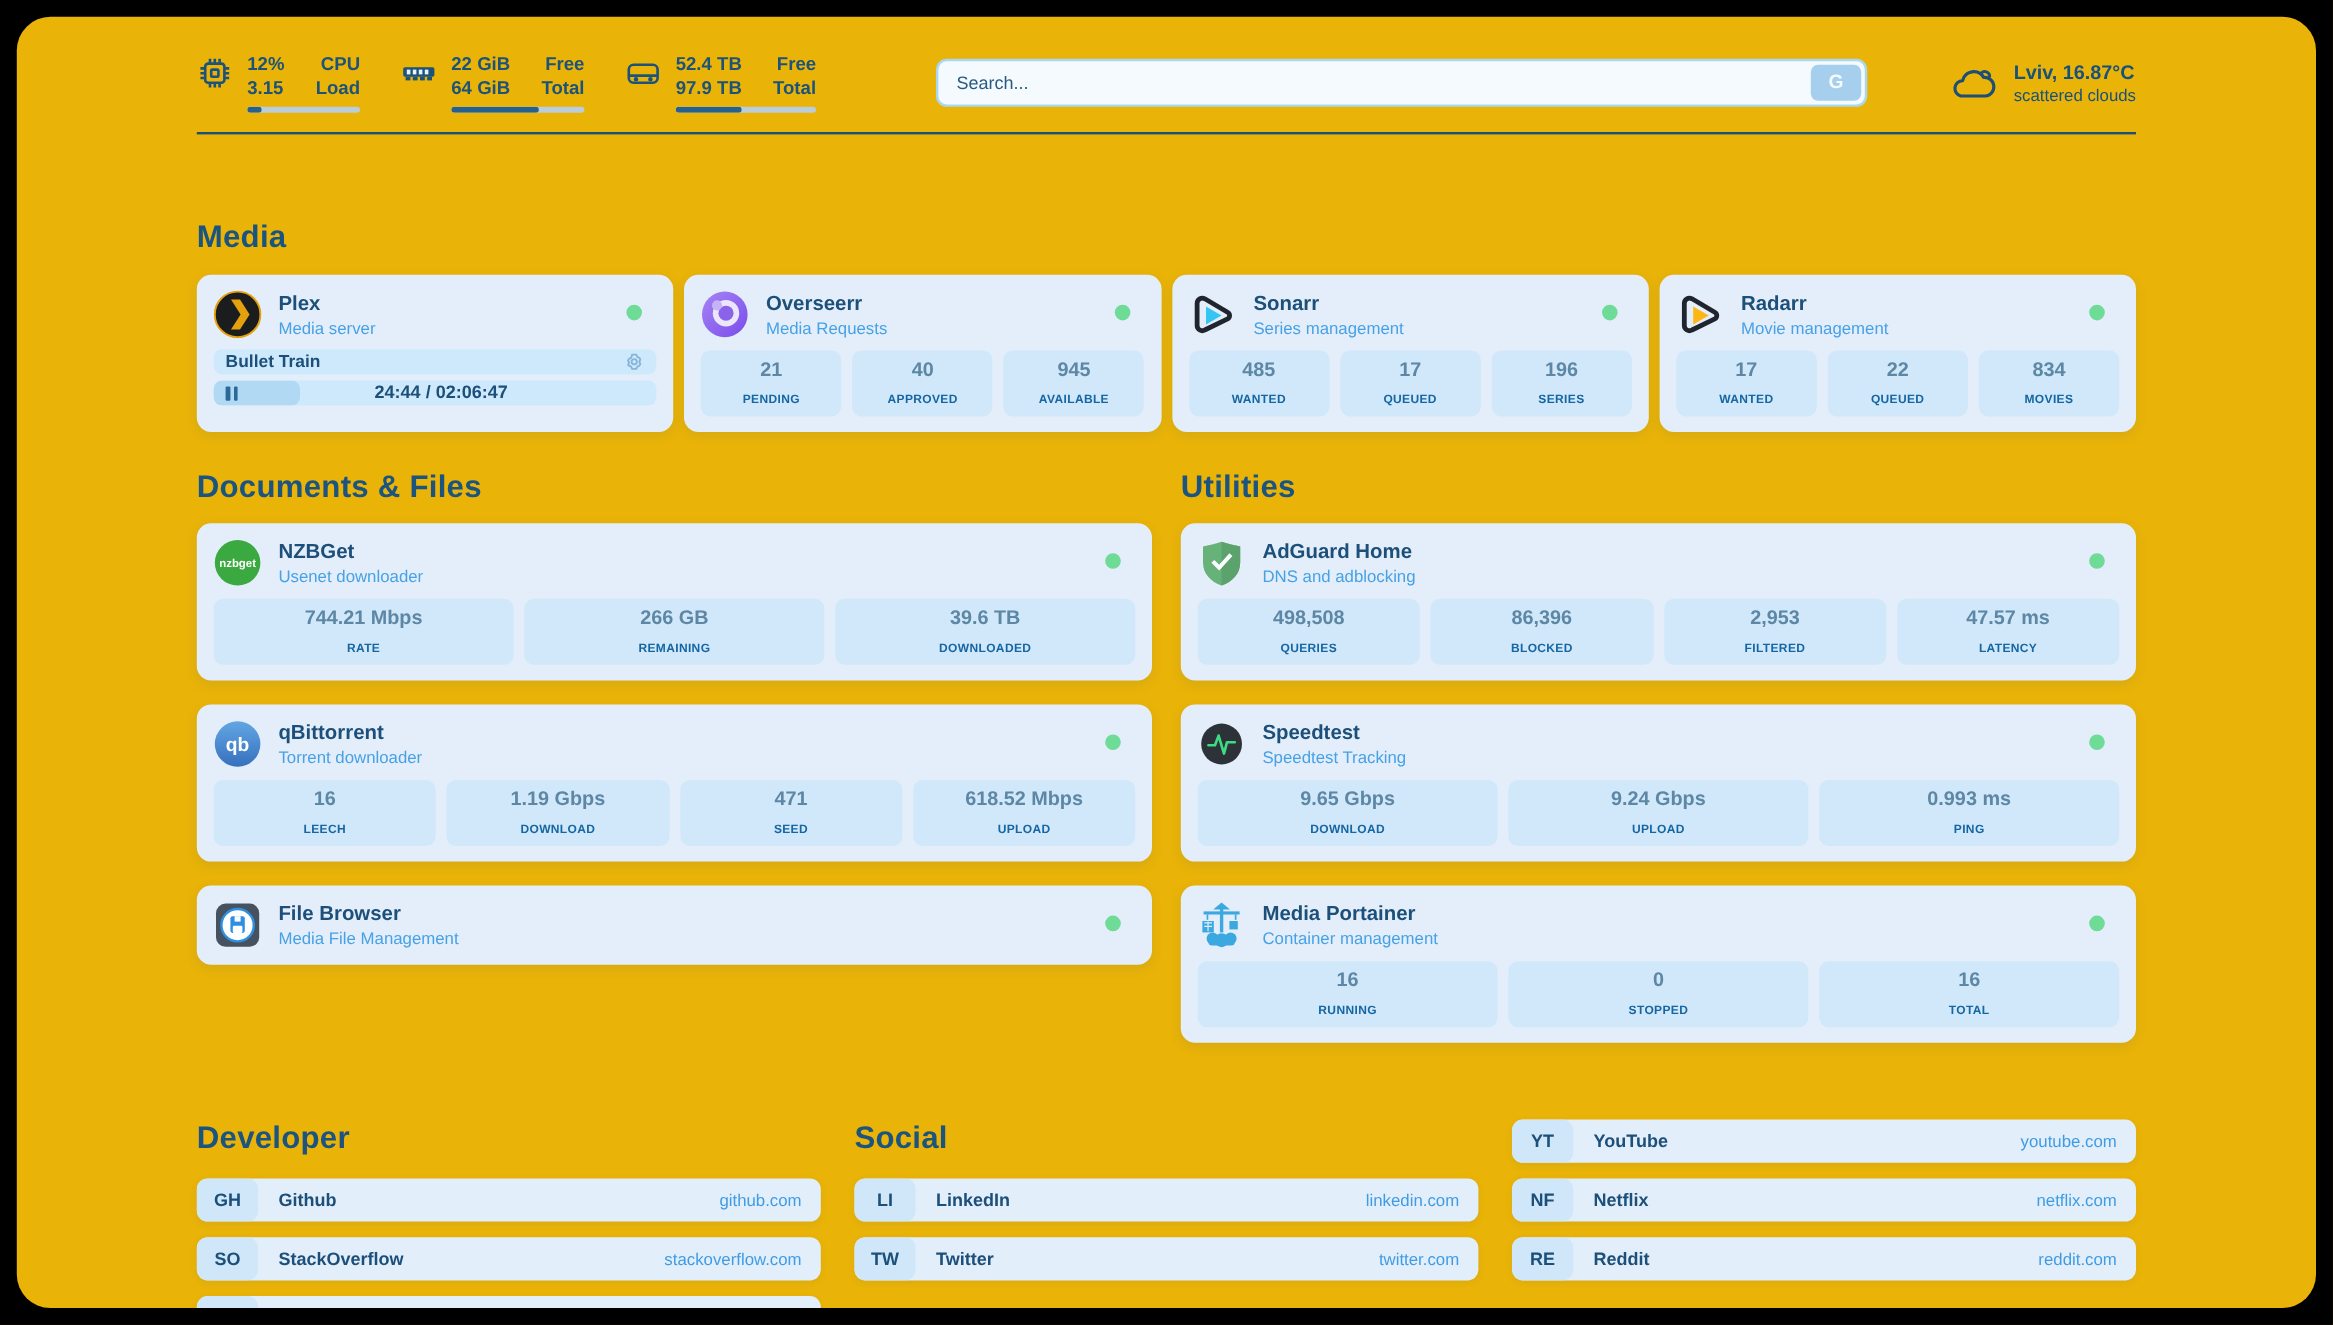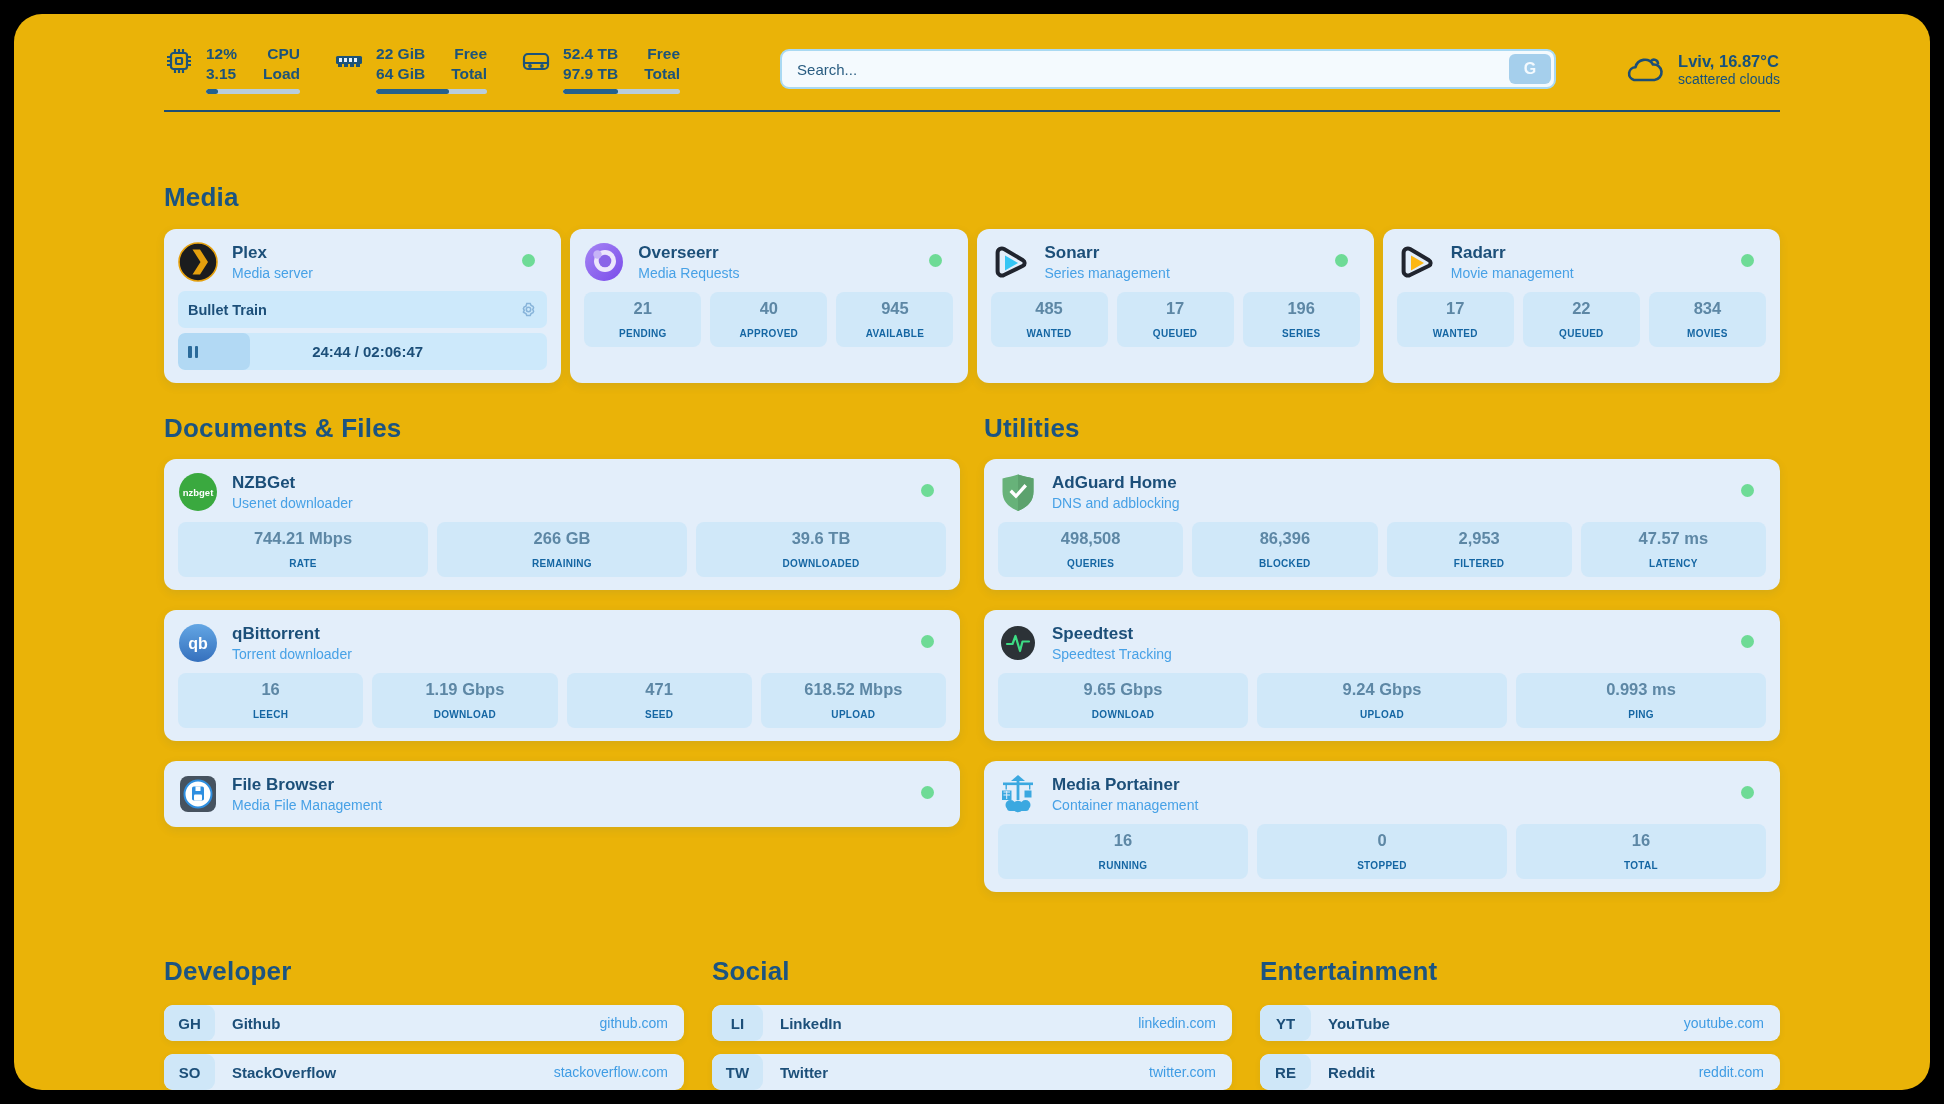--- a/index.html
+++ b/index.html
@@ -49,21 +49,21 @@
 
   .tiles { display:flex; gap:9px; margin-top:10px; }
   .tile { flex:1; background:#d0e8f9; border-radius:8px; text-align:center; padding:7px 4px 8px; }
   .tile-value { font-size:16.5px; color:#5d87a5; font-weight:600; }
   .tile-label { font-size:10px; color:#1566a3; font-weight:800; letter-spacing:.3px; margin-top:10px; }
 
   .media-grid { display:grid; grid-template-columns:repeat(4,1fr); gap:9px; }
 
   
   .np { display:flex; flex-direction:column; gap:5px; margin-top:9px; }
-  .np-row { background:#cde9fb; border-radius:7px; height:37px; display:flex; align-items:center;
+  .np-row { background:#cde9fb; border-radius:7px; height:21px; display:flex; align-items:center;
             padding:0 10px; position:relative; overflow:hidden; }
   .np-title { font-size:14.5px; font-weight:600; color:#1c4f79; flex:1; z-index:1; }
   .np-gear { width:17px; height:17px; z-index:1; cursor:pointer; }
   .np-fill { position:absolute; left:0; top:0; bottom:0; background:#b2d9f4; border-radius:7px; }
   .pause { display:flex; gap:3px; z-index:1; cursor:pointer; }
   .pause i { display:block; width:3.5px; height:12px; background:#2a6a9a; border-radius:1px; }
   .np-time { flex:1; text-align:center; font-size:15px; font-weight:700; color:#1c4f79; z-index:1; }
 
   .two-col { display:grid; grid-template-columns:1fr 1fr; gap:24px; margin-top:30px; }
   .col-stack { display:flex; flex-direction:column; }
@@ -538,33 +538,32 @@
           <span class="bm-url">linkedin.com</span>
         </div>
         <div class="bm-row">
           <span class="bm-abbr">TW</span>
           <span class="bm-name">Twitter</span>
           <span class="bm-url">twitter.com</span>
         </div>
       </div>
 
       <div class="bm-col">
-        <h2 class="section-title">Entertainment</h2>
         <div class="bm-row">
           <span class="bm-abbr">YT</span>
           <span class="bm-name">YouTube</span>
           <span class="bm-url">youtube.com</span>
         </div>
         <div class="bm-row">
+          <span class="bm-abbr">NF</span>
+          <span class="bm-name">Netflix</span>
+          <span class="bm-url">netflix.com</span>
+        </div>
+        <div class="bm-row">
           <span class="bm-abbr">RE</span>
           <span class="bm-name">Reddit</span>
           <span class="bm-url">reddit.com</span>
         </div>
-        <div class="bm-row">
-          <span class="bm-abbr">NF</span>
-          <span class="bm-name">Netflix</span>
-          <span class="bm-url">netflix.com</span>
-        </div>
       </div>
     </div>
 
   </div>
 </div>
 
 </body></html>

